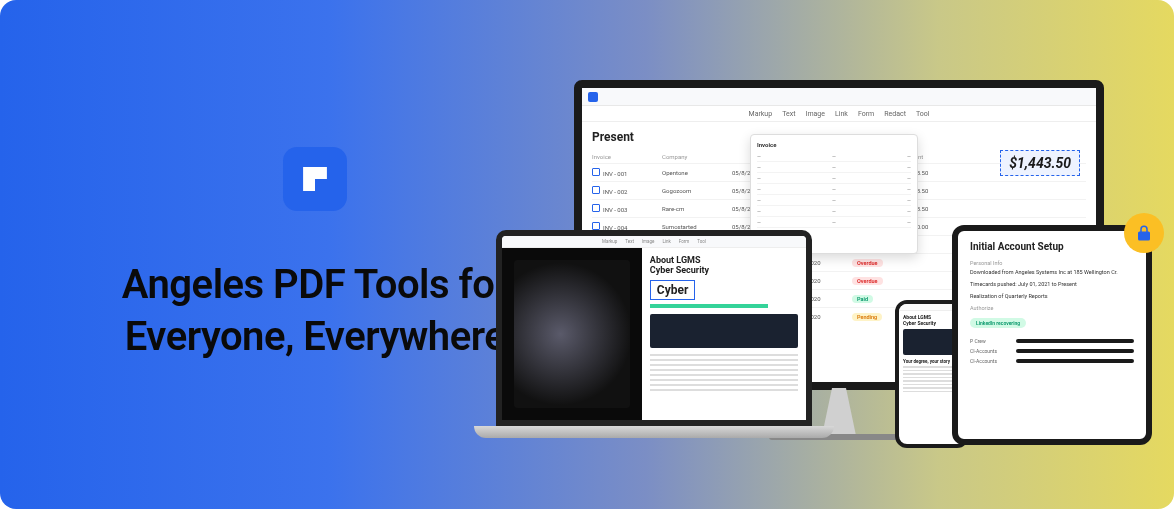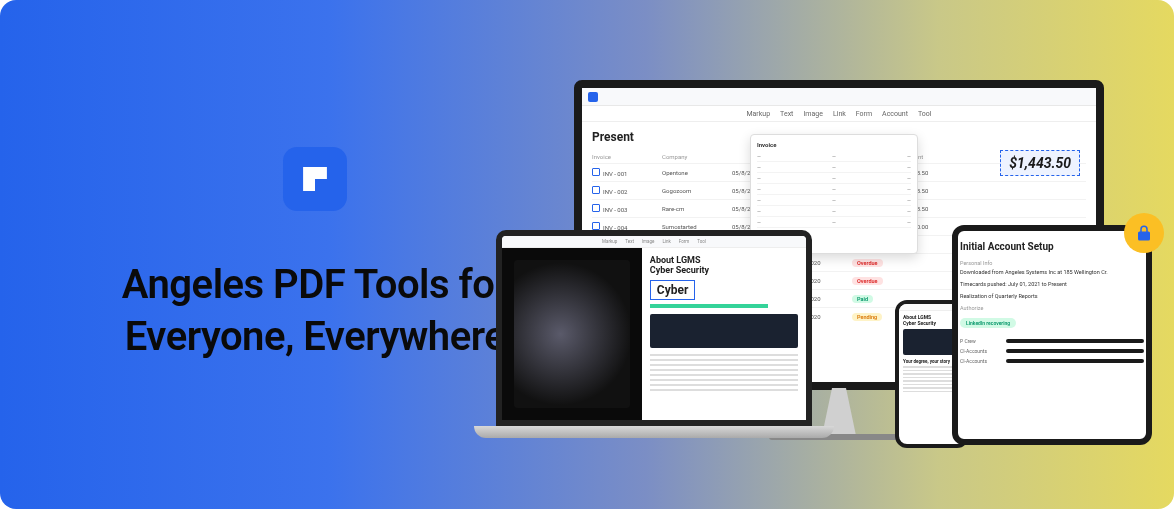--- a/index.html
+++ b/index.html
@@ -197,21 +197,21 @@
       position: absolute;
       right: 22px;
       top: 225px;
       width: 200px;
       height: 220px;
       background: #fff;
       border: 6px solid #1a1a1a;
       border-radius: 12px;
       overflow: hidden;
       font-size: 6px;
-      padding: 10px 2px;
+      padding: 10px 12px;
     }
     .tab-title { font-size: 10px; font-weight: 700; color: #222; margin-bottom: 8px; }
     .tab-sec { font-size: 5.5px; color: #999; margin-bottom: 3px; }
     .tab-line { font-size: 5.5px; color: #333; margin-bottom: 6px; }
     .tab-badge { display:inline-block; background:#d1fae5; color:#059669; padding:2px 6px; border-radius:6px; font-size:5px; font-weight:600; margin:4px 0 6px;}
     .tab-row { display:flex; align-items:center; gap:6px; margin-top:4px; }
     .tab-row .lbl { font-size:5px; color:#666; width:40px; }
     .tab-row .bar { flex:1; height:4px; background:#1a1a1a; border-radius:2px; }
     .lock {
       position: absolute;
@@ -246,21 +246,21 @@
     <div class="monitor">
       <div class="mon-hdr">
           <div class="mon-logo"></div>
         </div>
       <div class="mon-tools">
         <span>Markup</span>
         <span>Text</span>
         <span>Image</span>
         <span>Link</span>
         <span>Form</span>
-        <span>Account</span>
+        <span>Redact</span>
         <span>Tool</span>
       </div>
       <div class="mon-body">
         <div class="mon-main">
           <div class="inv-title">Present</div>
           <div class="inv-head">
             <span>Invoice</span>
               <span>Company</span>
               <span></span>
               <span></span>

